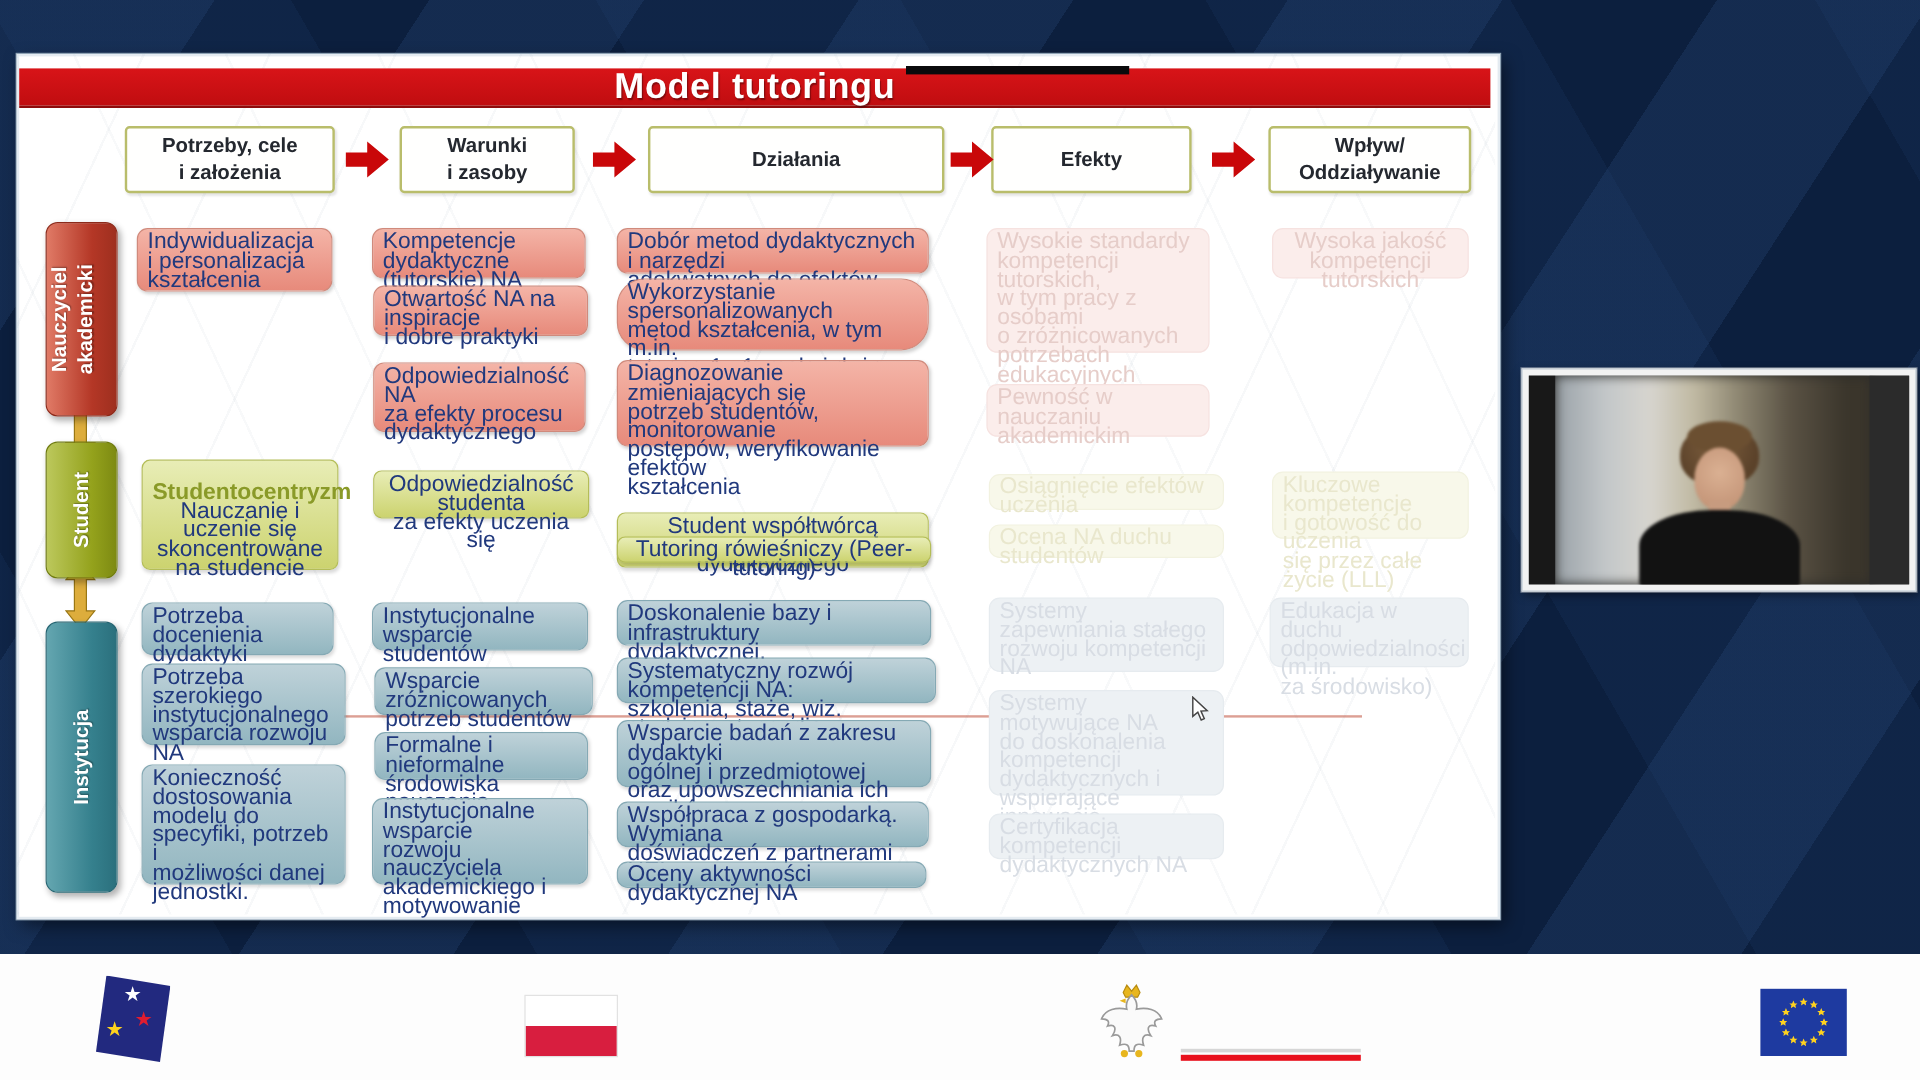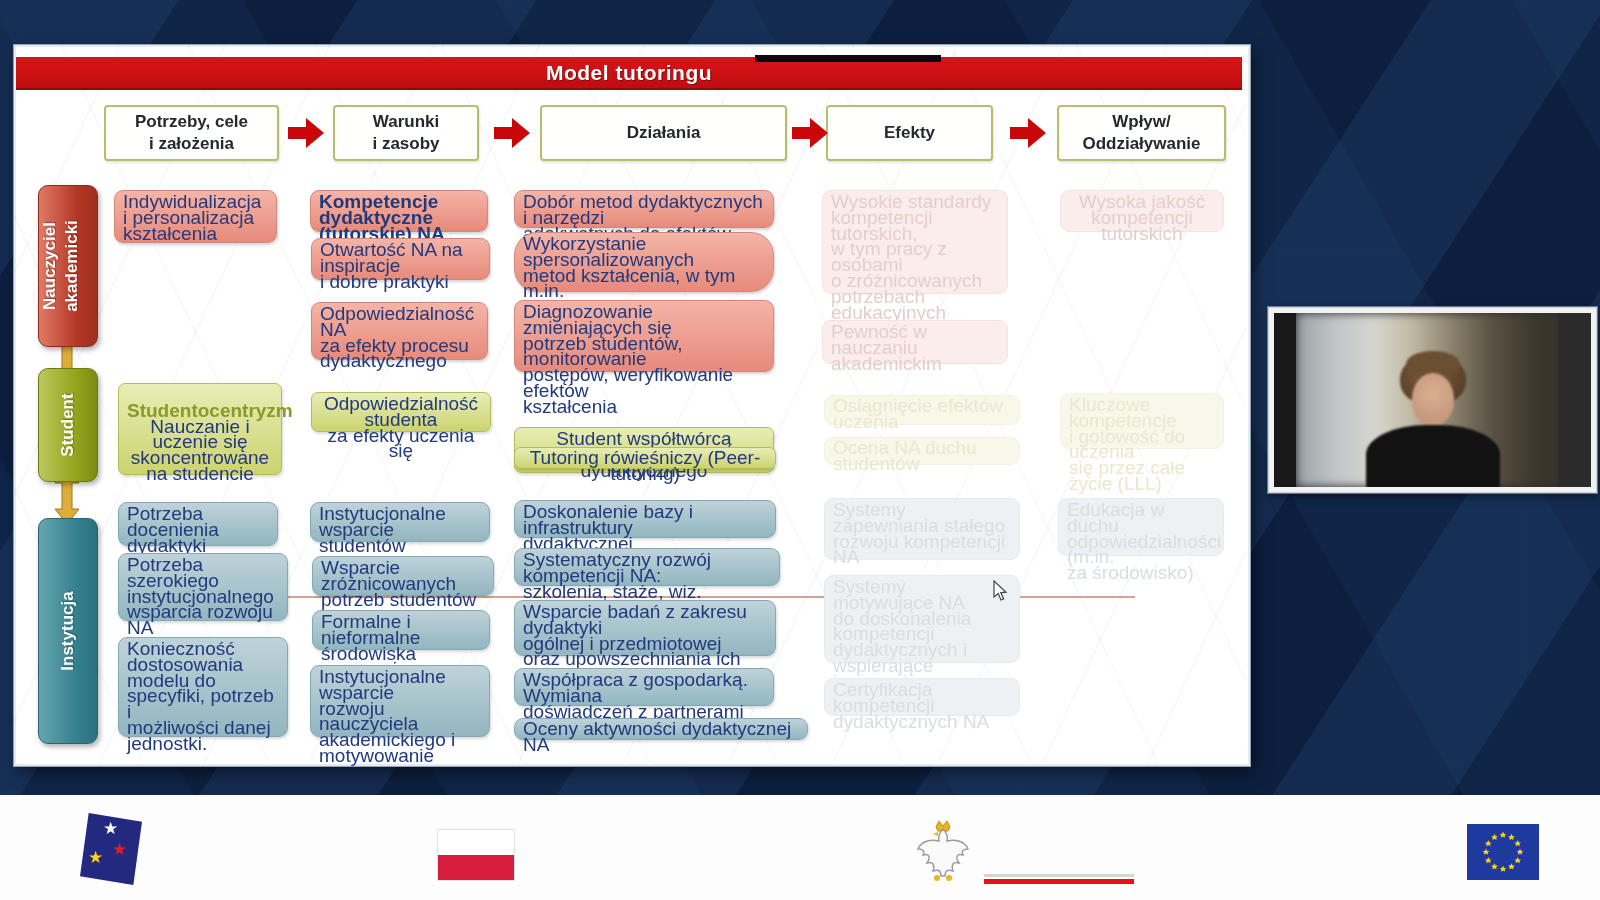--- a/index.html
+++ b/index.html
@@ -12,21 +12,21 @@
   
   .slide{position:absolute;left:14px;top:45px;width:1232px;height:717px;background:#ffffff;
          border:2px solid #e4ebf1;box-shadow:0 0 0 1px #8fa3b5, 4px 6px 14px rgba(0,0,0,.5);z-index:1;}
   .slide-pattern{position:absolute;left:14px;top:45px;width:1232px;height:717px;z-index:1;pointer-events:none;
     background:
       repeating-linear-gradient(115deg, rgba(120,140,160,.06) 0 2px, transparent 2px 95px),
       repeating-linear-gradient(65deg, rgba(120,140,160,.05) 0 2px, transparent 2px 115px);}
   .banner{position:absolute;left:16px;top:57px;width:1226px;height:31px;z-index:2;
           background:linear-gradient(180deg,#d81418,#c00d10);border-bottom:2px solid #8e0b0c;
           display:flex;align-items:center;justify-content:center;}
-  .banner .t{color:#fff;font-weight:bold;font-size:21px;letter-spacing:.5px;text-shadow:1px 1px 1px rgba(0,0,0,.35);}
+  .banner .t{color:#fff;font-weight:bold;font-size:30px;letter-spacing:.5px;text-shadow:1px 1px 1px rgba(0,0,0,.35);}
   .artifact{position:absolute;left:755px;top:55px;width:186px;height:7px;background:#0a0a0c;z-index:3;}
   .hdr{position:absolute;top:105px;height:56px;z-index:2;background:#fffffe;border:2px solid #b9bd6b;border-radius:4px;
        box-sizing:border-box;display:flex;align-items:center;justify-content:center;text-align:center;
        font-weight:bold;font-size:17px;color:#24282f;line-height:1.32;white-space:pre-line;
        box-shadow:1px 2px 2px rgba(0,0,0,.10);}
   .harrow{position:absolute;top:116px;z-index:2;}
   
   .rlabel{position:absolute;left:38px;width:58px;border-radius:10px;z-index:2;box-shadow:2px 3px 5px rgba(0,0,0,.3);}
   .rlabel .rtext{position:absolute;transform:rotate(-90deg);font-weight:bold;font-size:17px;color:#fff;
        text-align:center;white-space:pre-line;line-height:1.3;text-shadow:1px 1px 1px rgba(0,0,0,.3);}
@@ -131,21 +131,21 @@
 <div class="rlabel lab-green" style="top:368px;height:112px;">
   <div class="rtext" style="width:112px;height:58px;left:-27px;top:27px;line-height:58px;">Student</div>
 </div>
 <div class="rlabel lab-teal" style="top:518px;height:224px;background:linear-gradient(90deg,#64a6b0,#35808d 65%,#2b707d);">
   <div class="rtext" style="width:224px;height:58px;left:-83px;top:83px;line-height:58px;">Instytucja</div>
 </div>
 
 <div class="bx red" style="left:114px;top:190px;width:163px;height:53px;">Indywidualizacja
  i personalizacja
 kształcenia</div>
-<div class="bx red" style="left:310px;top:190px;width:178px;height:42px;font-weight:bold;">Kompetencje dydaktyczne
+<div class="bx red" style="left:310px;top:190px;width:178px;height:42px;">Kompetencje dydaktyczne
 (tutorskie) NA</div>
 <div class="bx red" style="left:311px;top:238px;width:179px;height:42px;">Otwartość NA na inspiracje
  i dobre praktyki</div>
 <div class="bx red" style="left:311px;top:302px;width:177px;height:58px;">Odpowiedzialność NA
 za efekty procesu
 dydaktycznego</div>
 <div class="bx red" style="left:514px;top:190px;width:260px;height:38px;">Dobór metod dydaktycznych i narzędzi
 adekwatnych do efektów kształcenia</div>
 <div class="bx red" style="left:514px;top:232px;width:260px;height:60px;border-radius:23px;">Wykorzystanie spersonalizowanych
 metod kształcenia, w tym m.in.
@@ -203,21 +203,21 @@
 motywowanie</div>
 <div class="bx blue" style="left:514px;top:500px;width:262px;height:38px;">Doskonalenie bazy i infrastruktury
 dydaktycznej.</div>
 <div class="bx blue" style="left:514px;top:548px;width:266px;height:38px;">Systematyczny rozwój kompetencji NA:
 szkolenia, staże, wiz. studyjne, stypendia</div>
 <div class="bx blue" style="left:514px;top:600px;width:262px;height:56px;">Wsparcie badań z zakresu dydaktyki
 ogólnej i przedmiotowej
 oraz upowszechniania ich wyników</div>
 <div class="bx blue" style="left:514px;top:668px;width:260px;height:38px;">Współpraca  z  gospodarką. Wymiana
 doświadczeń z partnerami  HEI</div>
-<div class="bx blue slim" style="left:514px;top:718px;width:294px;height:22px;">Oceny aktywności dydaktycznej NA</div>
+<div class="bx blue slim" style="left:514px;top:718px;width:258px;height:22px;">Oceny aktywności dydaktycznej NA</div>
 <div class="bx fblue" style="left:824px;top:498px;width:196px;height:62px;">Systemy zapewniania stałego
 rozwoju kompetencji NA</div>
 <div class="bx fblue" style="left:824px;top:575px;width:196px;height:88px;">Systemy motywujące NA
 do doskonalenia kompetencji
 dydaktycznych i wspierające
 innowacje dydaktyczne</div>
 <div class="bx fblue" style="left:824px;top:678px;width:196px;height:38px;">Certyfikacja kompetencji
 dydaktycznych NA</div>
 <div class="bx fblue" style="left:1058px;top:498px;width:166px;height:58px;">Edukacja  w duchu
 odpowiedzialności (m.in.

